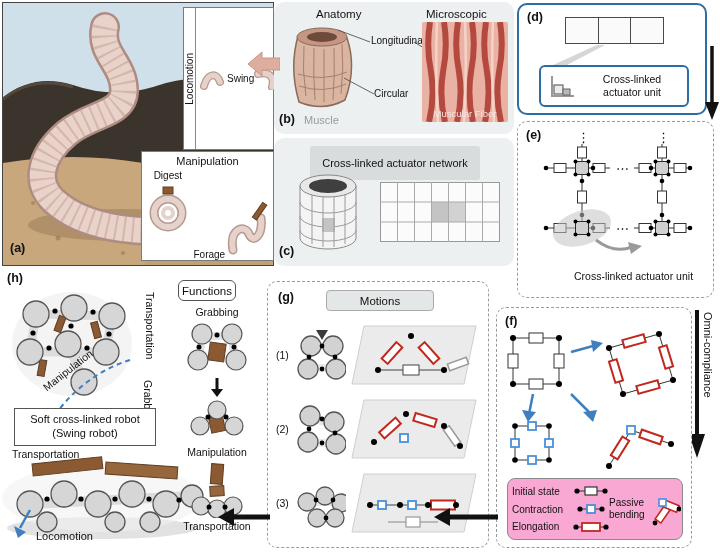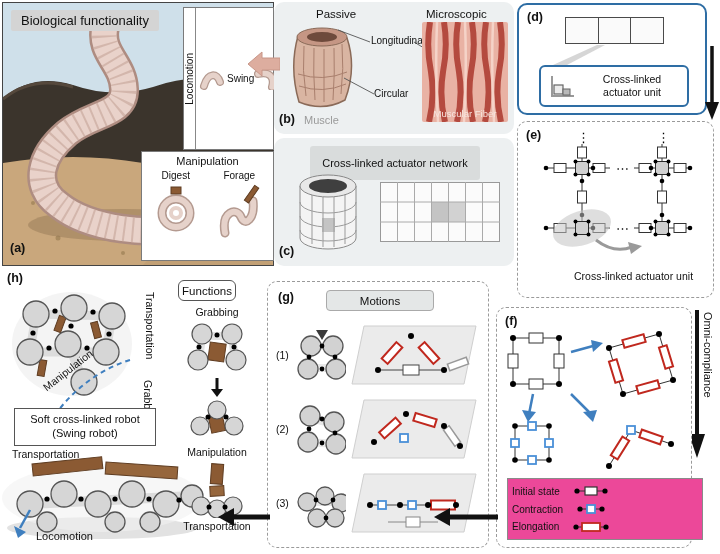--- a/index.html
+++ b/index.html
@@ -37,21 +37,20 @@
         <circle cx="55" cy="235" r="2.5" fill="#a98b60"></circle>
       <circle cx="120" cy="250" r="2" fill="#a98b60"></circle>
         <circle cx="90" cy="210" r="1.8" fill="#a98b60"></circle>
       <circle cx="20" cy="245" r="2.2" fill="#b5986c"></circle>
       <ellipse cx="120" cy="222" rx="95" ry="16" fill="#8a6f4e" opacity="0.4"></ellipse>
       <path d="M102,24 C96,50 120,60 121,86 C122,112 88,110 64,130 C38,152 28,182 56,202 C86,226 150,234 182,222 C208,212 224,222 236,236" fill="none" stroke="#ae8c81" stroke-width="30" stroke-linecap="round"></path>
       <path d="M102,24 C96,50 120,60 121,86 C122,112 88,110 64,130 C38,152 28,182 56,202 C86,226 150,234 182,222 C208,212 224,222 236,236" fill="none" stroke="#e9d2ca" stroke-width="25" stroke-linecap="round"></path>
       <path d="M102,24 C96,50 120,60 121,86 C122,112 88,110 64,130 C38,152 28,182 56,202 C86,226 150,234 182,222 C208,212 224,222 236,236" fill="none" stroke="#c8a79b" stroke-width="25" stroke-dasharray="2 6.5" opacity="0.65"></path>
       <circle cx="236" cy="236" r="12" fill="#7d5034"></circle>
     </svg>
-    <div class="abs" style="left:8px;top:7px;background:#d4d4d4;padding:3px 10px;border-radius:2px;font-size:13px">Biological functionality</div>
     <div class="abs tag" style="left:7px;top:238px">(a)</div>
 
     
     <div class="abs whitebox" style="left:180px;top:4px;width:91px;height:143px;display:flex">
       <div style="width:17px;border-right:1px solid #888;display:flex;align-items:center;justify-content:center">
         <span class="vtext lbl-s" style="transform:rotate(180deg)">Locomotion</span>
       </div>
       <div style="flex:1;display:flex;justify-content:space-around;padding:3px 2px">
         <div style="display:flex;align-items:center;gap:3px">
           <svg width="26" height="22">
@@ -83,36 +82,36 @@
       <div style="flex:1;display:flex;justify-content:space-around;padding:0 2px">
         <div style="display:flex;flex-direction:column;align-items:center">
           <span class="lbl-s">Digest</span>
           <svg width="44" height="62">
             <circle cx="22" cy="32" r="14" stroke="#b49a90" stroke-width="9" fill="none"></circle>
             <circle cx="22" cy="32" r="14" stroke="#e6d2ca" stroke-width="6" fill="none"></circle>
             <circle cx="22" cy="32" r="5" stroke="#e6d2ca" stroke-width="4" fill="none"></circle>
             <rect x="17" y="6" width="10" height="7" fill="#8b5a33" stroke="#5f3d22"></rect>
           </svg>
         </div>
-        <div style="display:flex;flex-direction:column;align-items:center">
+        <div style="display:flex;flex-direction:row;align-items:flex-end">
           <span class="lbl-s">Forage</span>
           <svg width="44" height="62">
             <path d="M8,52 C4,30 20,26 24,36 C28,46 38,38 36,20" stroke="#b49a90" stroke-width="9" fill="none" stroke-linecap="round"></path>
             <path d="M8,52 C4,30 20,26 24,36 C28,46 38,38 36,20" stroke="#e6d2ca" stroke-width="6" fill="none" stroke-linecap="round"></path>
             <g transform="translate(34,14) rotate(35)">
                 <rect x="-2.5" y="-10" width="5" height="18" fill="#8b5a33" stroke="#5f3d22"></rect>
               </g>
           </svg>
         </div>
       </div>
     </div>
   </div>
 
   <div class="abs graybox" style="left:274px;top:2px;width:240px;height:132px">
-    <div class="abs lbl" style="left:42px;top:6px;font-size:11.5px">Passive</div>
+    <div class="abs lbl" style="left:42px;top:6px;font-size:11.5px">Anatomy</div>
     <div class="abs lbl" style="left:152px;top:6px;font-size:11.5px">Microscopic</div>
     <svg class="abs" style="left:8px;top:20px" width="86" height="90" viewBox="0 0 86 90">
       <path d="M16,14 Q7,46 17,80 Q41,90 63,78 Q75,46 65,16 Q41,4 16,14 Z" fill="#d9b5a2" stroke="#8a6a58" stroke-width="1.5"></path>
       <ellipse cx="40" cy="15" rx="25" ry="9" fill="#c59684" stroke="#8a6a58"></ellipse>
       <ellipse cx="40" cy="15" rx="15" ry="5" fill="#6e4a3c"></ellipse>
       <path d="M22,24 Q20,48 24,74" stroke="#a97f6d" fill="none"></path>
       <path d="M32,26 Q31,50 33,78" stroke="#a97f6d" fill="none"></path>
       <path d="M42,27 Q42,52 42,80" stroke="#a97f6d" fill="none"></path>
       <path d="M52,26 Q53,50 51,78" stroke="#a97f6d" fill="none"></path>
       <path d="M60,22 Q62,46 59,72" stroke="#a97f6d" fill="none"></path>
@@ -354,21 +353,21 @@
           </g>
         <g transform="translate(50,19) rotate(19)">
             <rect x="-11" y="-4" width="22" height="8" fill="#fff" stroke="#c0281e" stroke-width="2"></rect>
           </g>
         <circle cx="8" cy="48" r="3"></circle>
           <circle cx="70" cy="26" r="3"></circle>
         <rect x="26" y="8" width="8" height="8" fill="#fff" stroke="#4a90d8" stroke-width="1.8"></rect>
       </g>
     </svg>
 
-    <div class="abs" style="left:10px;top:170px;width:196px;height:62px;border:1.3px solid #8a8a8a;border-radius:0;background:#ec4899;display:flex;padding:3px 4px">
+    <div class="abs" style="left:10px;top:170px;width:176px;height:62px;border:1.3px solid #8a8a8a;border-radius:8px;background:#f9a8d4;display:flex;padding:3px 4px">
       <div style="width:104px;display:flex;flex-direction:column;justify-content:space-around">
         <div style="display:flex;align-items:center;gap:3px">
           <span class="lbl-s" style="width:58px">Initial state</span>
           <svg width="36" height="12">
             <line x1="4" y1="6" x2="32" y2="6" stroke="#333"></line>
             <rect x="12" y="2" width="12" height="8" fill="#fff" stroke="#333" stroke-width="1.2"></rect>
             <circle cx="4" cy="6" r="2.6"></circle>
               <circle cx="32" cy="6" r="2.6"></circle>
           </svg>
         </div>
@@ -383,20 +382,34 @@
         </div>
         <div style="display:flex;align-items:flex-start;gap:3px">
           <span class="lbl-s" style="width:58px">Elongation</span>
           <svg width="36" height="12">
             <line x1="3" y1="6" x2="33" y2="6" stroke="#333"></line>
             <rect x="9" y="2" width="18" height="8" fill="#fff" stroke="#c0281e" stroke-width="1.8"></rect>
             <circle cx="3" cy="6" r="2.6"></circle>
               <circle cx="33" cy="6" r="2.6"></circle>
           </svg>
         </div>
+      </div>
+      <div style="flex:1;display:flex;align-items:center;gap:2px">
+        <span class="lbl-s" style="width:40px;line-height:1.2">Passive bending</span>
+        <svg width="30" height="34">
+          <g transform="translate(7,29) rotate(-55)">
+              <rect x="0" y="-3.5" width="16" height="7" fill="#fff" stroke="#c0281e" stroke-width="1.6"></rect>
+            </g>
+          <g transform="translate(12,11) rotate(22)">
+              <rect x="0" y="-3.5" width="16" height="7" fill="#fff" stroke="#c0281e" stroke-width="1.6"></rect>
+            </g>
+          <circle cx="4" cy="31" r="2.4"></circle>
+            <circle cx="28" cy="17" r="2.4"></circle>
+          <rect x="8" y="7" width="7" height="7" fill="#fff" stroke="#4a90d8" stroke-width="1.6"></rect>
+        </svg>
       </div>
     </div>
   </div>
 
   <div class="abs dashbox" style="left:267px;top:281px;width:222px;height:267px">
     <div class="abs tag" style="left:10px;top:8px">(g)</div>
     <div class="abs ctr" style="left:58px;top:8px;width:108px;height:21px;background:#e4e7e7;border:1px solid #aaa;border-radius:4px;font-size:11.5px">Motions</div>
     <div class="abs" style="left:8px;top:36px;width:206px;height:224px;display:flex;flex-direction:column">
 
       <div style="height:74px;display:flex;align-items:center;gap:2px">

